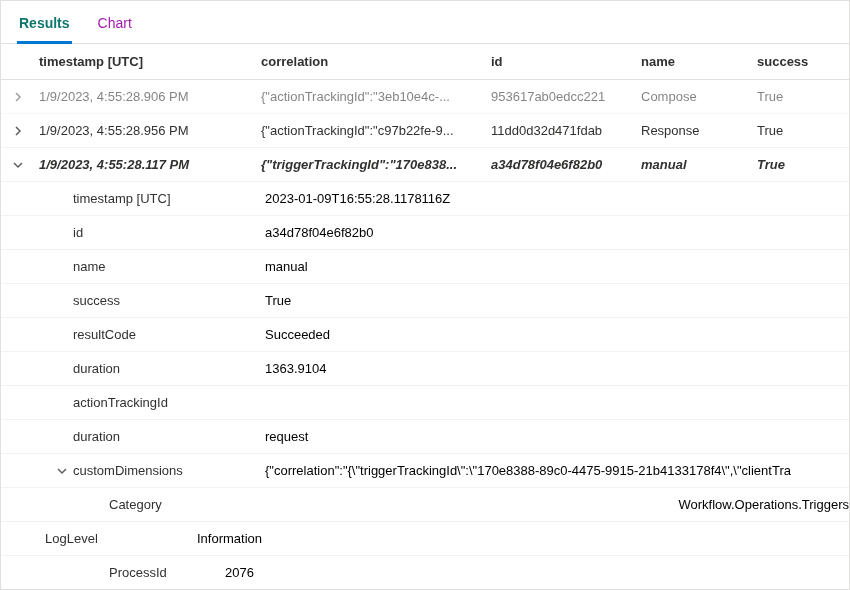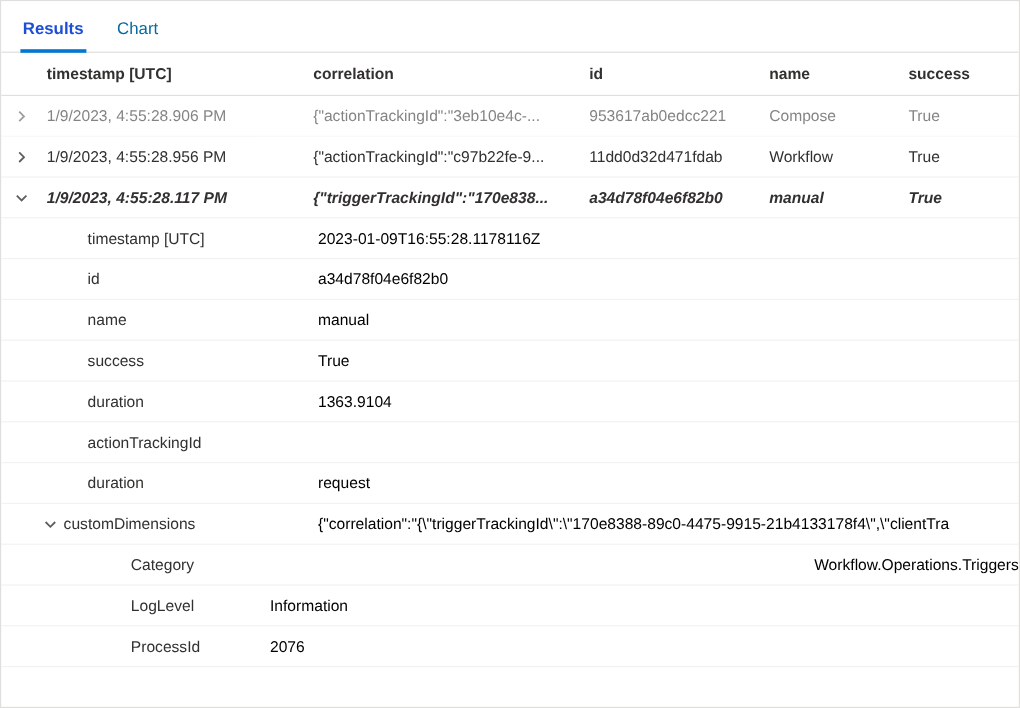--- a/index.html
+++ b/index.html
@@ -16,29 +16,29 @@
   .container { height: 100%; display: flex; flex-direction: column; }
   .tabs {
     display: flex;
     gap: 24px;
     padding: 8px 16px 0 16px;
     border-bottom: 1px solid #e1dfdd;
     background: #fff;
   }
   .tab {
     padding: 6px 2px 10px 2px;
-    color: #0369a1;
+    color: #a21caf;
     cursor: pointer;
     font-size: 14px;
     border-bottom: 3px solid transparent;
     margin-bottom: -1px;
   }
   .tab.active {
     font-weight: 600;
-    color: #1d4ed8;
+    color: #0f766e;
     border-bottom-color: #0078d4;
   }
   .header-row {
     display: flex;
     font-weight: 600;
     color: #323130;
     border-bottom: 1px solid #e1dfdd;
     padding: 10px 0;
   }
   .col-expand { width: 34px; display:flex; justify-content:center; align-items:center;}
@@ -137,21 +137,21 @@
     <div class="col-expand">
       <span class="expand-icon">
         <svg viewBox="0 0 10 10">
               <path d="M3 1 L7 5 L3 9"></path>
             </svg>
       </span>
     </div>
     <div class="col-timestamp truncate">1/9/2023, 4:55:28.956 PM</div>
     <div class="col-correlation truncate">{"actionTrackingId":"c97b22fe-9...</div>
     <div class="col-id truncate">11dd0d32d471fdab</div>
-    <div class="col-name truncate">Workflow</div>
+    <div class="col-name truncate">Response</div>
     <div class="col-success truncate">True</div>
   </div>
 
   <div class="data-row bold">
     <div class="col-expand">
       <span class="expand-icon">
         <svg viewBox="0 0 10 10">
               <path d="M1 3 L5 7 L9 3"></path>
             </svg>
       </span>
@@ -176,51 +176,55 @@
     </div>
     <div class="detail-row">
       <div class="detail-key indent1">name</div>
       <div class="detail-value">manual</div>
     </div>
     <div class="detail-row">
       <div class="detail-key indent1">success</div>
       <div class="detail-value">True</div>
     </div>
     <div class="detail-row">
+      <div class="detail-key indent1">resultCode</div>
+      <div class="detail-value">Succeeded</div>
+    </div>
+    <div class="detail-row">
       <div class="detail-key indent1">duration</div>
       <div class="detail-value">1363.9104</div>
     </div>
     <div class="detail-row">
       <div class="detail-key indent1">actionTrackingId</div>
     </div>
     <div class="detail-row">
       <div class="detail-key indent1">duration</div>
       <div class="detail-value">request</div>
     </div>
 
     <div class="detail-row">
-      <div class="detail-key" style="padding-left:32px;text-align:center;">
+      <div class="detail-key" style="padding-left:52px;text-align:center;">
         <span class="expand-slot">
           <span class="expand-icon">
             <svg viewBox="0 0 10 10">
                 <path d="M1 3 L5 7 L9 3"></path>
               </svg>
           </span>
         </span>
         <span>customDimensions</span>
       </div>
       <div class="detail-value">{"correlation":"{\"triggerTrackingId\":\"170e8388-89c0-4475-9915-21b4133178f4\",\"clientTra</div>
     </div>
 
     <div class="detail-row" style="padding-left:0;text-align:right;">
       <div class="detail-key" style="width:224px;padding-left:108px;">Category</div>
       <div class="detail-value">Workflow.Operations.Triggers</div>
     </div>
     <div class="detail-row">
-      <div class="detail-key" style="width:224px;padding-left:108px;">LogLevel</div>
+      <div class="detail-key" style="width:196px;padding-left:44px;">LogLevel</div>
       <div class="detail-value">Information</div>
     </div>
     <div class="detail-row">
       <div class="detail-key" style="width:224px;padding-left:108px;">ProcessId</div>
       <div class="detail-value">2076</div>
     </div>
 
   </div>
 
 </div>

